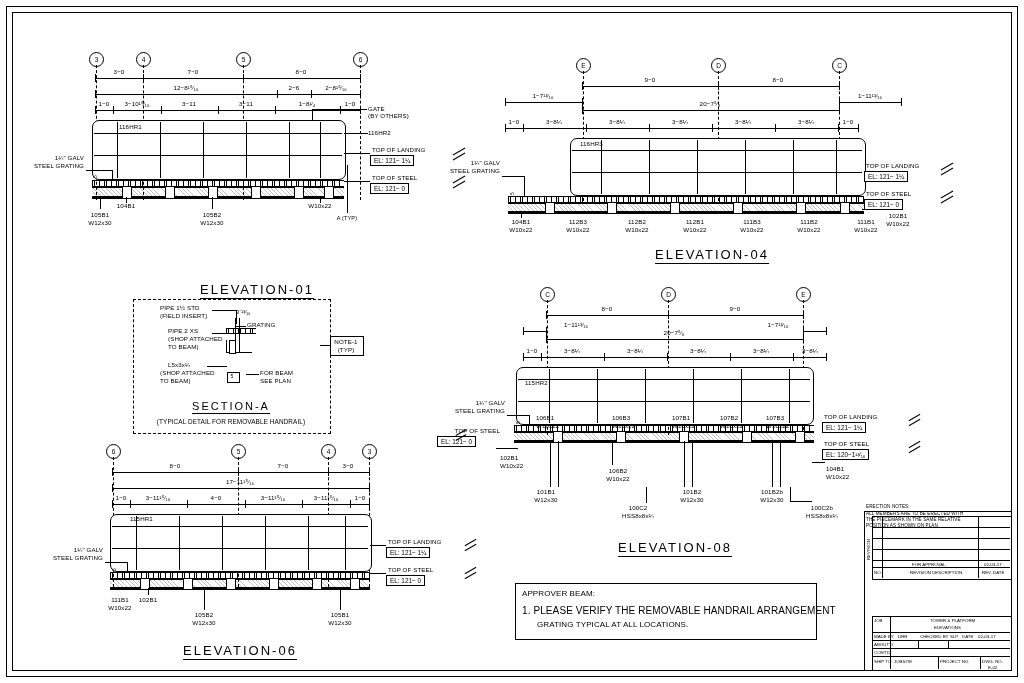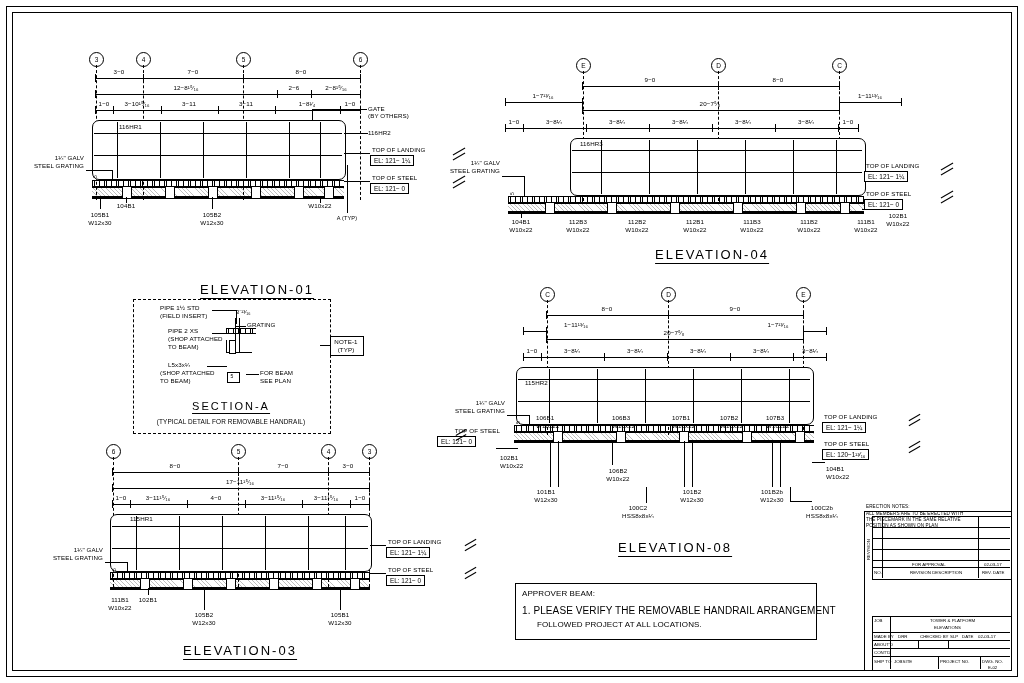--- a/index.html
+++ b/index.html
@@ -539,27 +539,27 @@
     <div class="t c" style="left:120px;top:605px;">W10x22</div>
     <div class="t c" style="left:148px;top:597px;">102B1</div>
     <div class="ln v" style="left:148px;top:588px;height:7px;"></div>
     <div class="t c" style="left:204px;top:612px;">105B2</div>
     <div class="t c" style="left:204px;top:620px;">W12x30</div>
     <div class="ln v" style="left:204px;top:588px;height:22px;"></div>
     <div class="t c" style="left:340px;top:612px;">105B1</div>
     <div class="t c" style="left:340px;top:620px;">W12x30</div>
     <div class="ln v" style="left:340px;top:588px;height:22px;"></div>
 
-    <div class="ttl" style="left:240px;top:643px;"><u>ELEVATION-03</u></div>
+    <div class="ttl" style="left:240px;top:643px;"><u>ELEVATION-06</u></div>
   </div>
 
   <div class="note" style="left:515px;top:583px;width:300px;height:55px;"></div>
   <div class="t" style="left:522px;top:590px;font-size:8px;">APPROVER BEAM:</div>
   <div class="t" style="left:522px;top:606px;font-size:10px;">1. PLEASE VERIFY THE REMOVABLE HANDRAIL ARRANGEMENT</div>
-  <div class="t" style="left:537px;top:621px;font-size:8px;">FOLLOWED PROJECT AT ALL LOCATIONS.</div>
+  <div class="t" style="left:537px;top:621px;font-size:8px;">GRATING TYPICAL AT ALL LOCATIONS.</div>
 
   <div>
     <div class="t" style="left:866px;top:505px;font-size:4.6px;">ERECTION NOTES:</div>
     <div class="t" style="left:866px;top:512px;font-size:4.6px;">ALL MEMBERS ARE TO BE ERECTED WITH</div>
     <div class="t" style="left:866px;top:518px;font-size:4.6px;">THE PIECEMARK IN THE SAME RELATIVE</div>
     <div class="t" style="left:866px;top:524px;font-size:4.6px;">POSITION AS SHOWN ON PLAN</div>
   </div>
 
   <div>
     <div class="tb" style="left:864px;top:511px;width:146px;height:158px;"></div>

